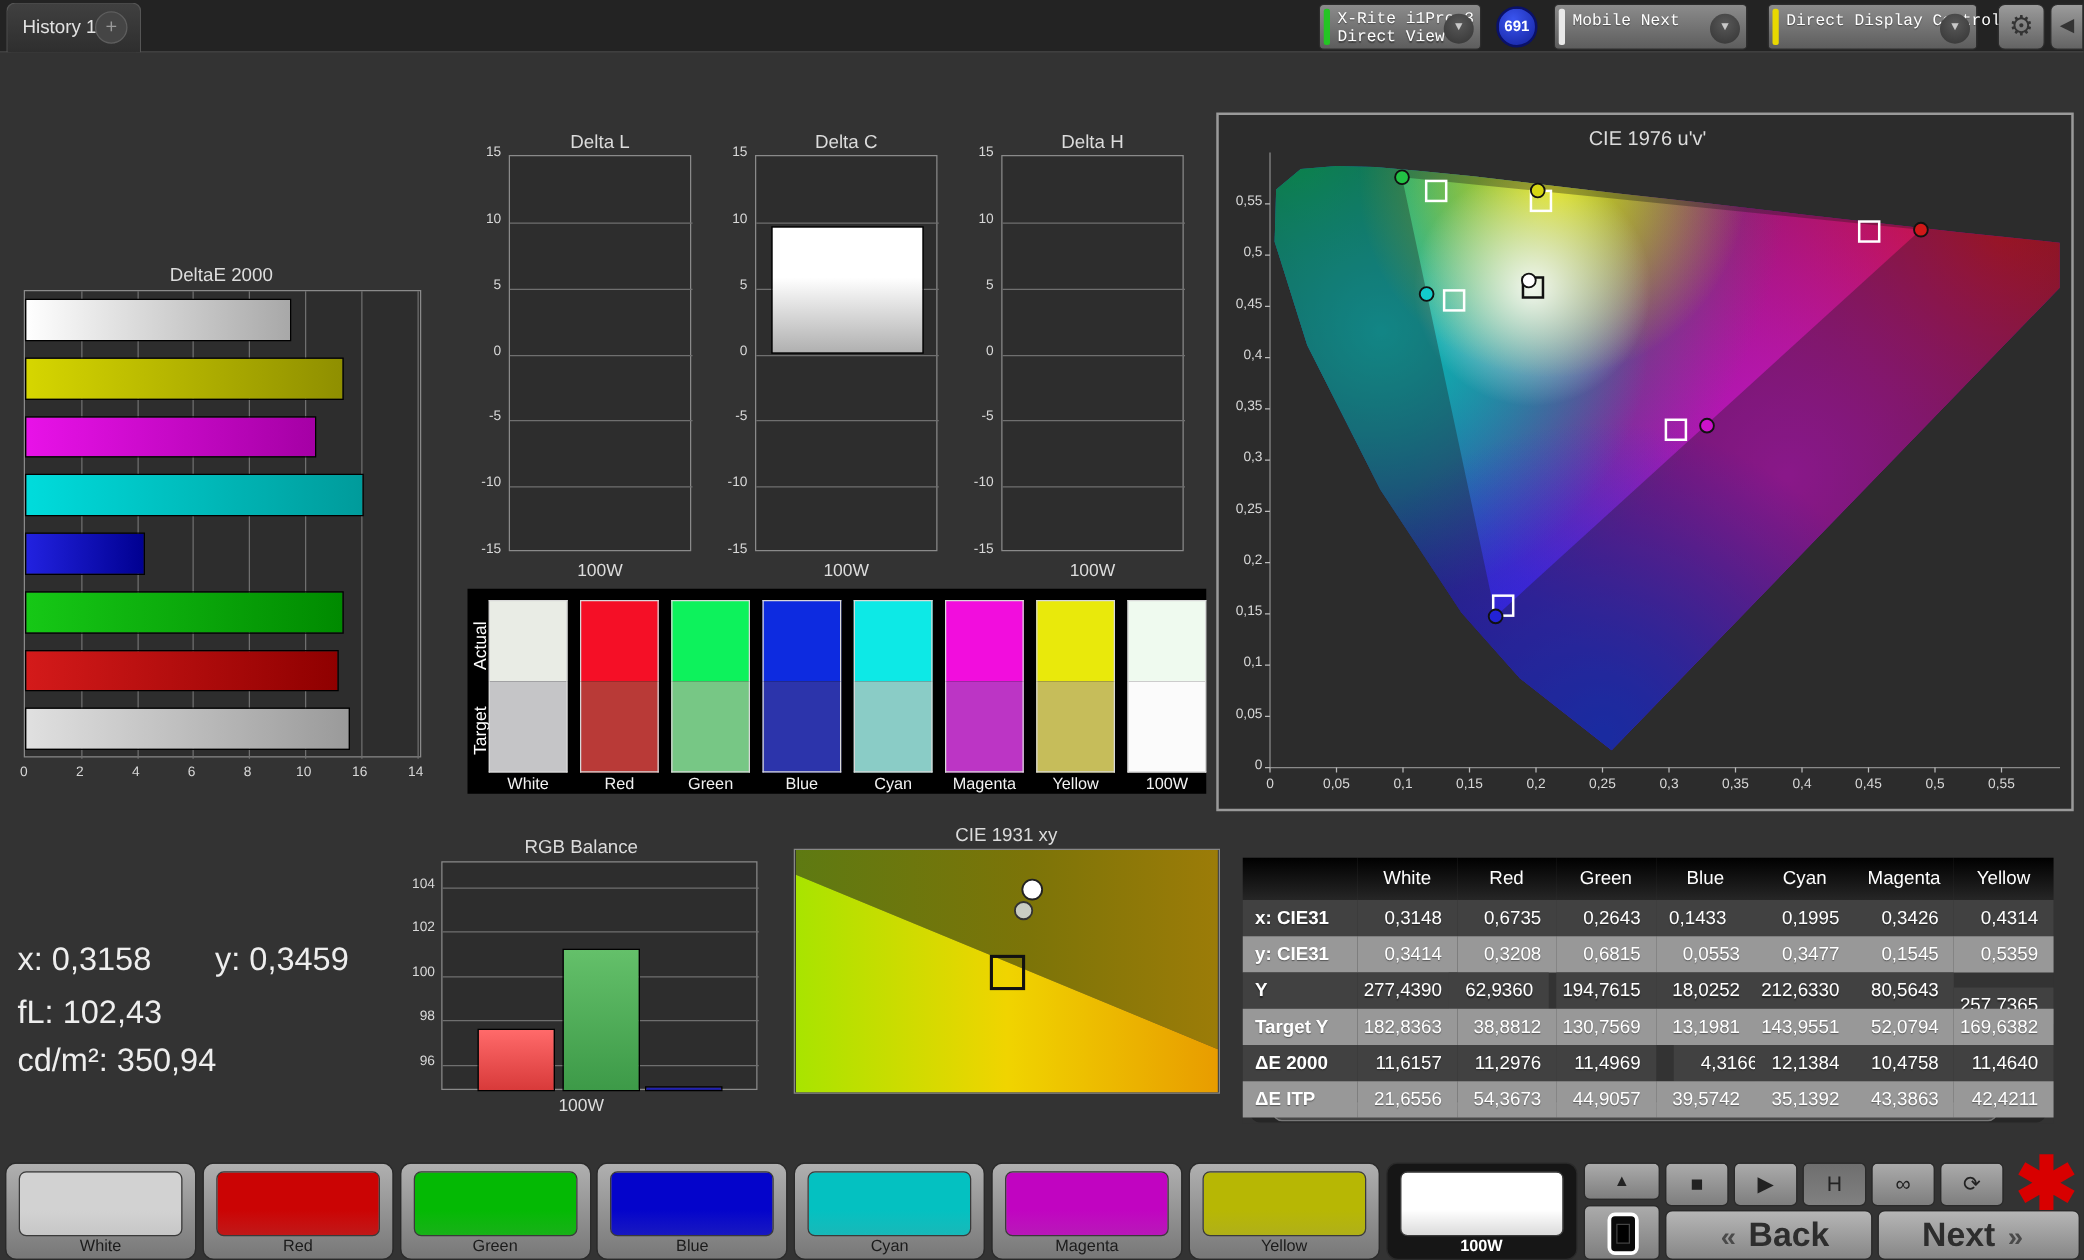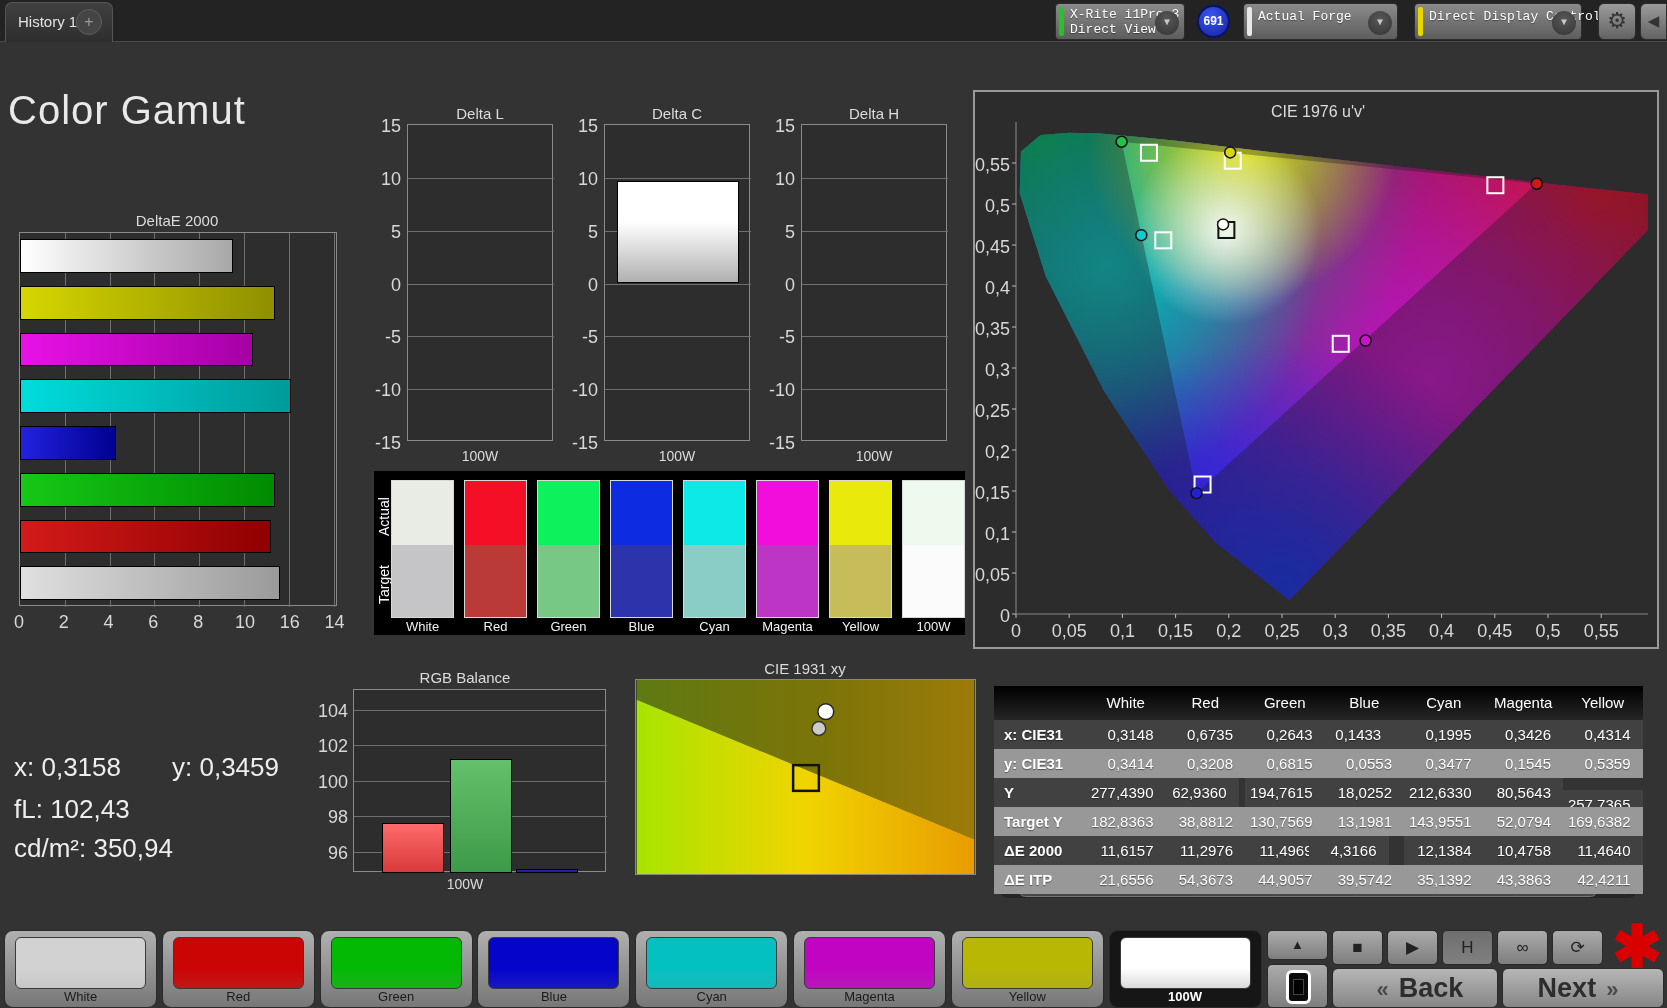--- a/index.html
+++ b/index.html
@@ -87,21 +87,21 @@
     border:1px solid #2a2a2a; border-radius:5px; color:#222; text-align:center; }
   .ctrl-btn.pressed { background:linear-gradient(#6f6f6f,#808080); }
   .navbtn { position:absolute; top:968px; height:40px; background:linear-gradient(#b6b6b6,#868686);
     border:1px solid #2a2a2a; border-radius:6px; color:#2d2d2d; font-size:27px;
     text-align:center; line-height:38px;font-weight:bold; }
   .navbtn .chev { font-size:22px; color:#4a4a4a; margin:0 10px; }
   #measuring-star { position:absolute; left:1612px; top:918px; color:#d80000; font-size:60px;
     font-weight:bold; line-height:60px; }
 
   .gridline { position:absolute; background:#6f6f6f; }
-  .tick-label { position:absolute; color:#d8d8d8; font-size:18px; }
+  .tick-label { position:absolute; color:#d8d8d8; font-size:11px; }
 </style>
 </head>
 <body>
 
 <div id="app">
 
   <div id="topbar">
     <div class="tab">History 1</div>
     <div class="addtab">+</div>
 
@@ -110,35 +110,34 @@
       <div class="ddtext">
         <div>X-Rite i1Pro 3</div>
           <div>Direct View</div>
       </div>
       <div class="arrow">▼</div>
     </div>
     <div class="badge" style="left:1197px;">691</div>
 
     <div class="dd" style="left:1243px;width:155px;">
       <div class="stripe" style="background:#e8e8e8;"></div>
-      <div class="ddtext single">Actual Forge</div>
+      <div class="ddtext single">Mobile Next</div>
       <div class="arrow">▼</div>
     </div>
 
     <div class="dd" style="left:1414px;width:168px;">
       <div class="stripe" style="background:#e8d800;"></div>
       <div class="ddtext single">Direct Display Control</div>
       <div class="arrow">▼</div>
     </div>
 
     <div class="iconbtn" style="left:1598px;width:38px;font-size:22px;line-height:34px;"><span>⚙</span></div>
     <div class="iconbtn" style="left:1640px;width:27px;font-size:15px;line-height:34px;border-radius:6px 0 0 6px;"><span>◀</span></div>
   </div>
 
-  <div id="page-title">Color Gamut</div>
 
   <div class="chart-title" style="left:177px;top:212px;">DeltaE 2000</div>
   <div id="deltae-chart" class="plot" style="left:19px;top:232px;width:318px;height:374px;">
       <div class="gridline" style="left: 44.7887px; top: 0px; width: 1px; height: 374px;"></div>
       <div class="gridline" style="left: 89.5775px; top: 0px; width: 1px; height: 374px;"></div>
       <div class="gridline" style="left: 134.366px; top: 0px; width: 1px; height: 374px;"></div>
       <div class="gridline" style="left: 179.155px; top: 0px; width: 1px; height: 374px;"></div>
       <div class="gridline" style="left: 223.944px; top: 0px; width: 1px; height: 374px;"></div>
       <div class="gridline" style="left: 268.732px; top: 0px; width: 1px; height: 374px;"></div>
       <div class="gridline" style="left: 313.521px; top: 0px; width: 1px; height: 374px;"></div>
@@ -448,21 +447,21 @@
       <div class="t-cell row-light" style="left: 171.5px; top: 121px; width: 79.5px;">38,8812</div>
       <div class="t-cell row-light" style="left: 251px; top: 121px; width: 79.5px;">130,7569</div>
       <div class="t-cell row-light" style="left: 330.5px; top: 121px; width: 79.5px;">13,1981</div>
       <div class="t-cell row-light" style="left: 410px; top: 121px; width: 79.5px;">143,9551</div>
       <div class="t-cell row-light" style="left: 489.5px; top: 121px; width: 79.5px;">52,0794</div>
       <div class="t-cell row-light" style="left: 569px; top: 121px; width: 79.5px;">169,6382</div>
       <div class="t-cell t-label row-dark" style="left: 0px; top: 150px; width: 92px;">ΔE 2000</div>
       <div class="t-cell row-dark" style="left: 92px; top: 150px; width: 79.5px;">11,6157</div>
       <div class="t-cell row-dark" style="left: 171.5px; top: 150px; width: 79.5px;">11,2976</div>
       <div class="t-cell row-dark" style="left: 251px; top: 150px; width: 79.5px;">11,4969</div>
-      <div class="t-cell row-dark" style="left: 315px; top: 150px; width: 79.5px;">4,3166</div>
+      <div class="t-cell row-dark" style="left: 345px; top: 150px; width: 79.5px;">4,3166</div>
       <div class="t-cell row-dark" style="left: 410px; top: 150px; width: 79.5px;">12,1384</div>
       <div class="t-cell row-dark" style="left: 489.5px; top: 150px; width: 79.5px;">10,4758</div>
       <div class="t-cell row-dark" style="left: 569px; top: 150px; width: 79.5px;">11,4640</div>
       <div class="t-cell t-label row-light" style="left: 0px; top: 179px; width: 92px;">ΔE ITP</div>
       <div class="t-cell row-light" style="left: 92px; top: 179px; width: 79.5px;">21,6556</div>
       <div class="t-cell row-light" style="left: 171.5px; top: 179px; width: 79.5px;">54,3673</div>
       <div class="t-cell row-light" style="left: 251px; top: 179px; width: 79.5px;">44,9057</div>
       <div class="t-cell row-light" style="left: 330.5px; top: 179px; width: 79.5px;">39,5742</div>
       <div class="t-cell row-light" style="left: 410px; top: 179px; width: 79.5px;">35,1392</div>
       <div class="t-cell row-light" style="left: 489.5px; top: 179px; width: 79.5px;">43,3863</div>

